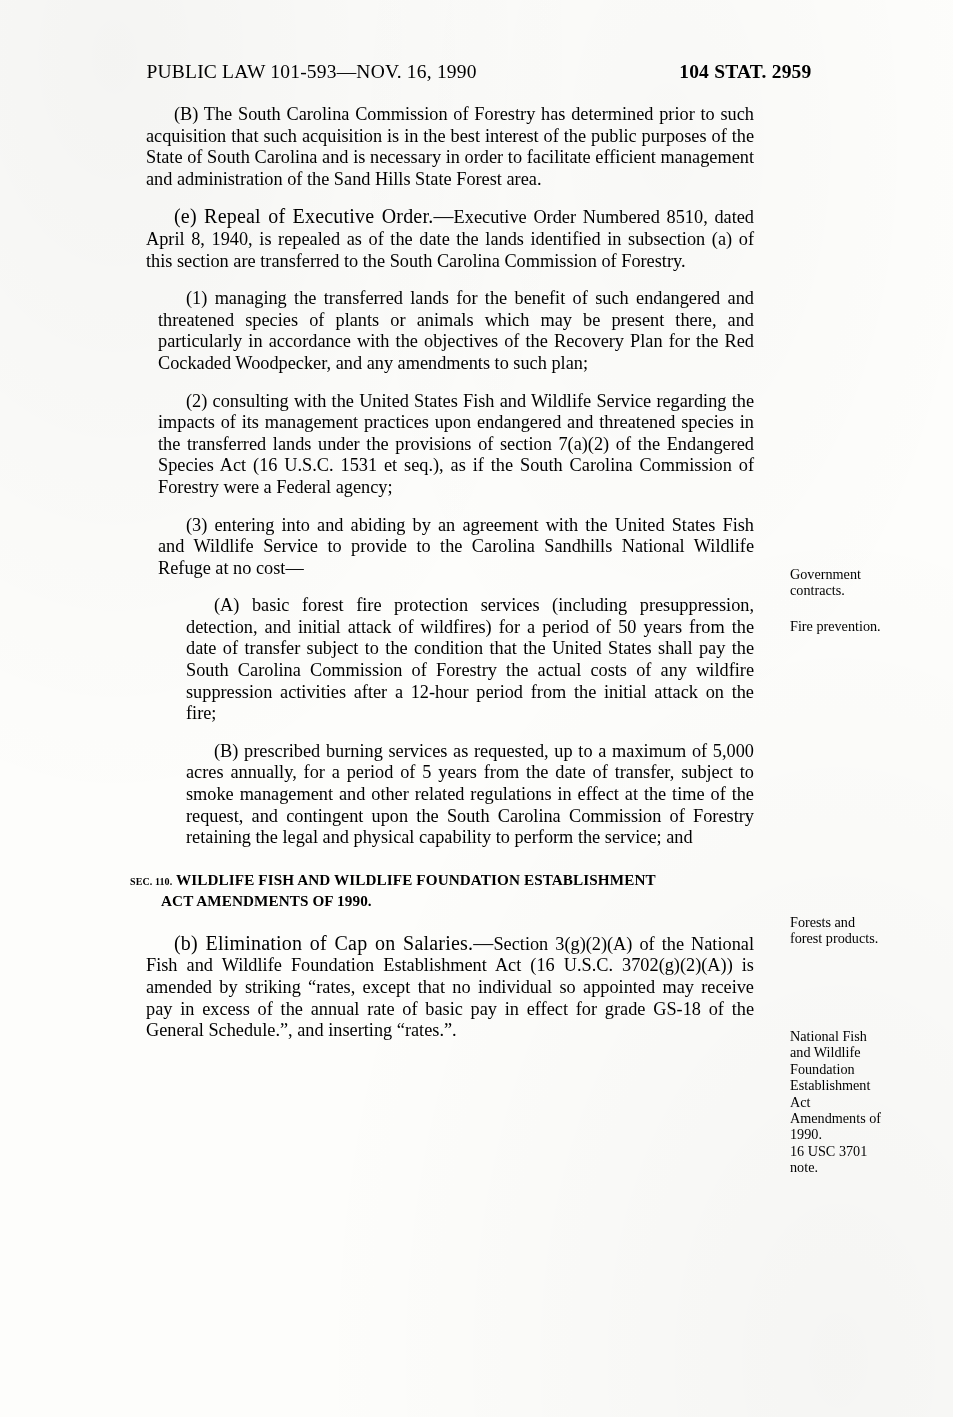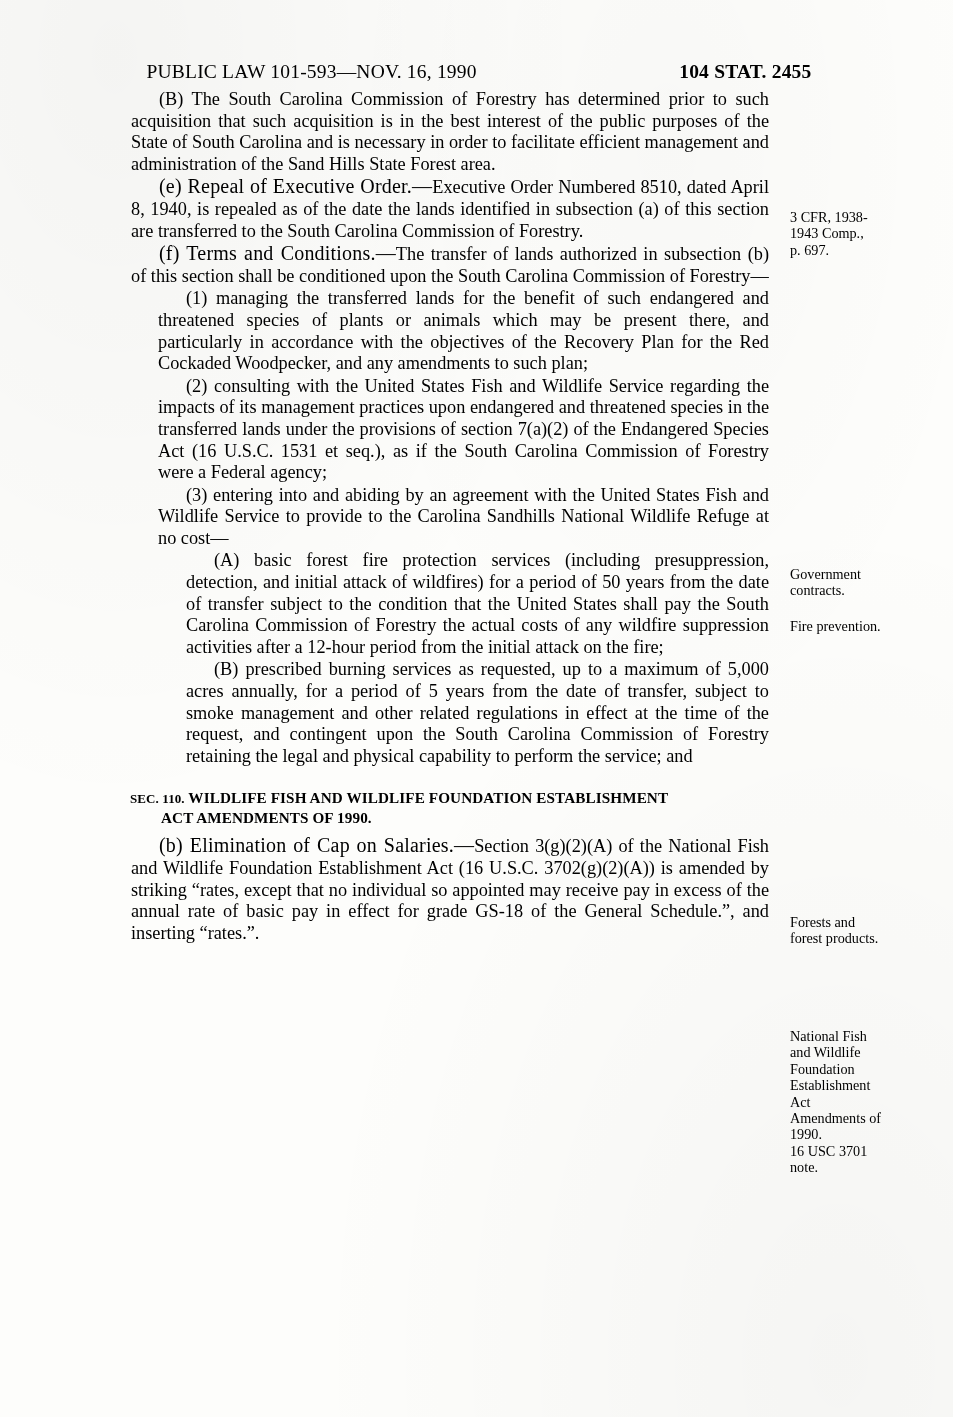--- a/index.html
+++ b/index.html
@@ -65,39 +65,39 @@
   .body-col {
     position: absolute;
     top: 88px;
     left: 130px;
     width: 640px;
     font-size: 18.3px;
     line-height: 21.6px;
     text-align: justify;
   }
   p {
-    margin: 1px;
+    margin: 16px;
   }
   .indent {
     text-indent: 28px;
   }
   .smallcapsmanual {
     font-size: 20px;
     letter-spacing: 0.2px;
   }
   .sec-head {
     margin-top: 21px;
     font-weight: bold;
     font-size: 15.2px;
     line-height: 19px;
     text-align: left;
     letter-spacing: 0.1px;
   }
   .sec-head .sec-num {
-    font-size: 13px;
+    font-size: 10px;
   }
   .sec-head-line2 {
     display: block;
     margin-left: 31px;
   }
   .gap-sm { height: 7px; }
 
   
   .margin-note {
     position: absolute;
@@ -118,36 +118,33 @@
 </head>
 <body>
 
 <div class="page">
 
   <div class="header">
     <div class="header-inner">
       <span class="header-left">PUBLIC LAW 101-593—NOV. 16, 1990</span>
       <span class="header-right">
         <span class="stat">104 STAT.</span>
-        <span class="stat">2455</span>
+        <span class="stat">2959</span>
       </span>
     </div>
   </div>
 
   <div class="body-col">
 
     <p class="indent">(B) The South Carolina Commission of Forestry has determined prior to such acquisition that such acquisition is in the best interest of the public purposes of the State of South Carolina and is necessary in order to facilitate efficient management and administration of the Sand Hills State Forest area.</p>
 
     <p class="indent">
       <span class="smallcapsmanual">(e) Repeal of Executive Order.—</span><span>Executive Order Numbered 8510, dated April 8, 1940, is repealed as of the date the lands identified in subsection (a) of this section are transferred to the South Carolina Commission of Forestry.</span>
     </p>
 
-    <p class="indent">
-      <span class="smallcapsmanual">(f) Terms and Conditions.—</span><span>The transfer of lands authorized in subsection (b) of this section shall be conditioned upon the South Carolina Commission of Forestry—</span>
-    </p>
 
     <p class="indent" style="margin-left:28px">(1) managing the transferred lands for the benefit of such endangered and threatened species of plants or animals which may be present there, and particularly in accordance with the objectives of the Recovery Plan for the Red Cockaded Woodpecker, and any amendments to such plan;</p>
 
     <p class="indent" style="margin-left:28px">(2) consulting with the United States Fish and Wildlife Service regarding the impacts of its management practices upon endangered and threatened species in the transferred lands under the provisions of section 7(a)(2) of the Endangered Species Act (16 U.S.C. 1531 et seq.), as if the South Carolina Commission of Forestry were a Federal agency;</p>
 
     <p class="indent" style="margin-left:28px">(3) entering into and abiding by an agreement with the United States Fish and Wildlife Service to provide to the Carolina Sandhills National Wildlife Refuge at no cost—</p>
 
     <p class="indent" style="margin-left:56px">(A) basic forest fire protection services (including presuppression, detection, and initial attack of wildfires) for a period of 50 years from the date of transfer subject to the condition that the United States shall pay the South Carolina Commission of Forestry the actual costs of any wildfire suppression activities after a 12-hour period from the initial attack on the fire;</p>
 
     <p class="indent" style="margin-left:56px">(B) prescribed burning services as requested, up to a maximum of 5,000 acres annually, for a period of 5 years from the date of transfer, subject to smoke management and other related regulations in effect at the time of the request, and contingent upon the South Carolina Commission of Forestry retaining the legal and physical capability to perform the service; and</p>
@@ -161,25 +158,20 @@
 
     <div class="gap-sm"></div>
 
 
     <p class="indent">
       <span class="smallcapsmanual">(b) Elimination of Cap on Salaries.—</span><span>Section 3(g)(2)(A) of the National Fish and Wildlife Foundation Establishment Act (16 U.S.C. 3702(g)(2)(A)) is amended by striking “rates, except that no individual so appointed may receive pay in excess of the annual rate of basic pay in effect for grade GS-18 of the General Schedule.”, and inserting “rates.”.</span>
     </p>
 
   </div>
 
-  <div class="margin-note mn-1">
-    <div class="nowrap">3 CFR, 1938-</div>
-    <div class="nowrap">1943 Comp.,</div>
-    <div class="nowrap">p. 697.</div>
-  </div>
 
   <div class="margin-note mn-2">
     <div class="nowrap">Government</div>
     <div class="nowrap">contracts.</div>
   </div>
 
   <div class="margin-note mn-3">
     <div class="nowrap">Fire prevention.</div>
   </div>
 

